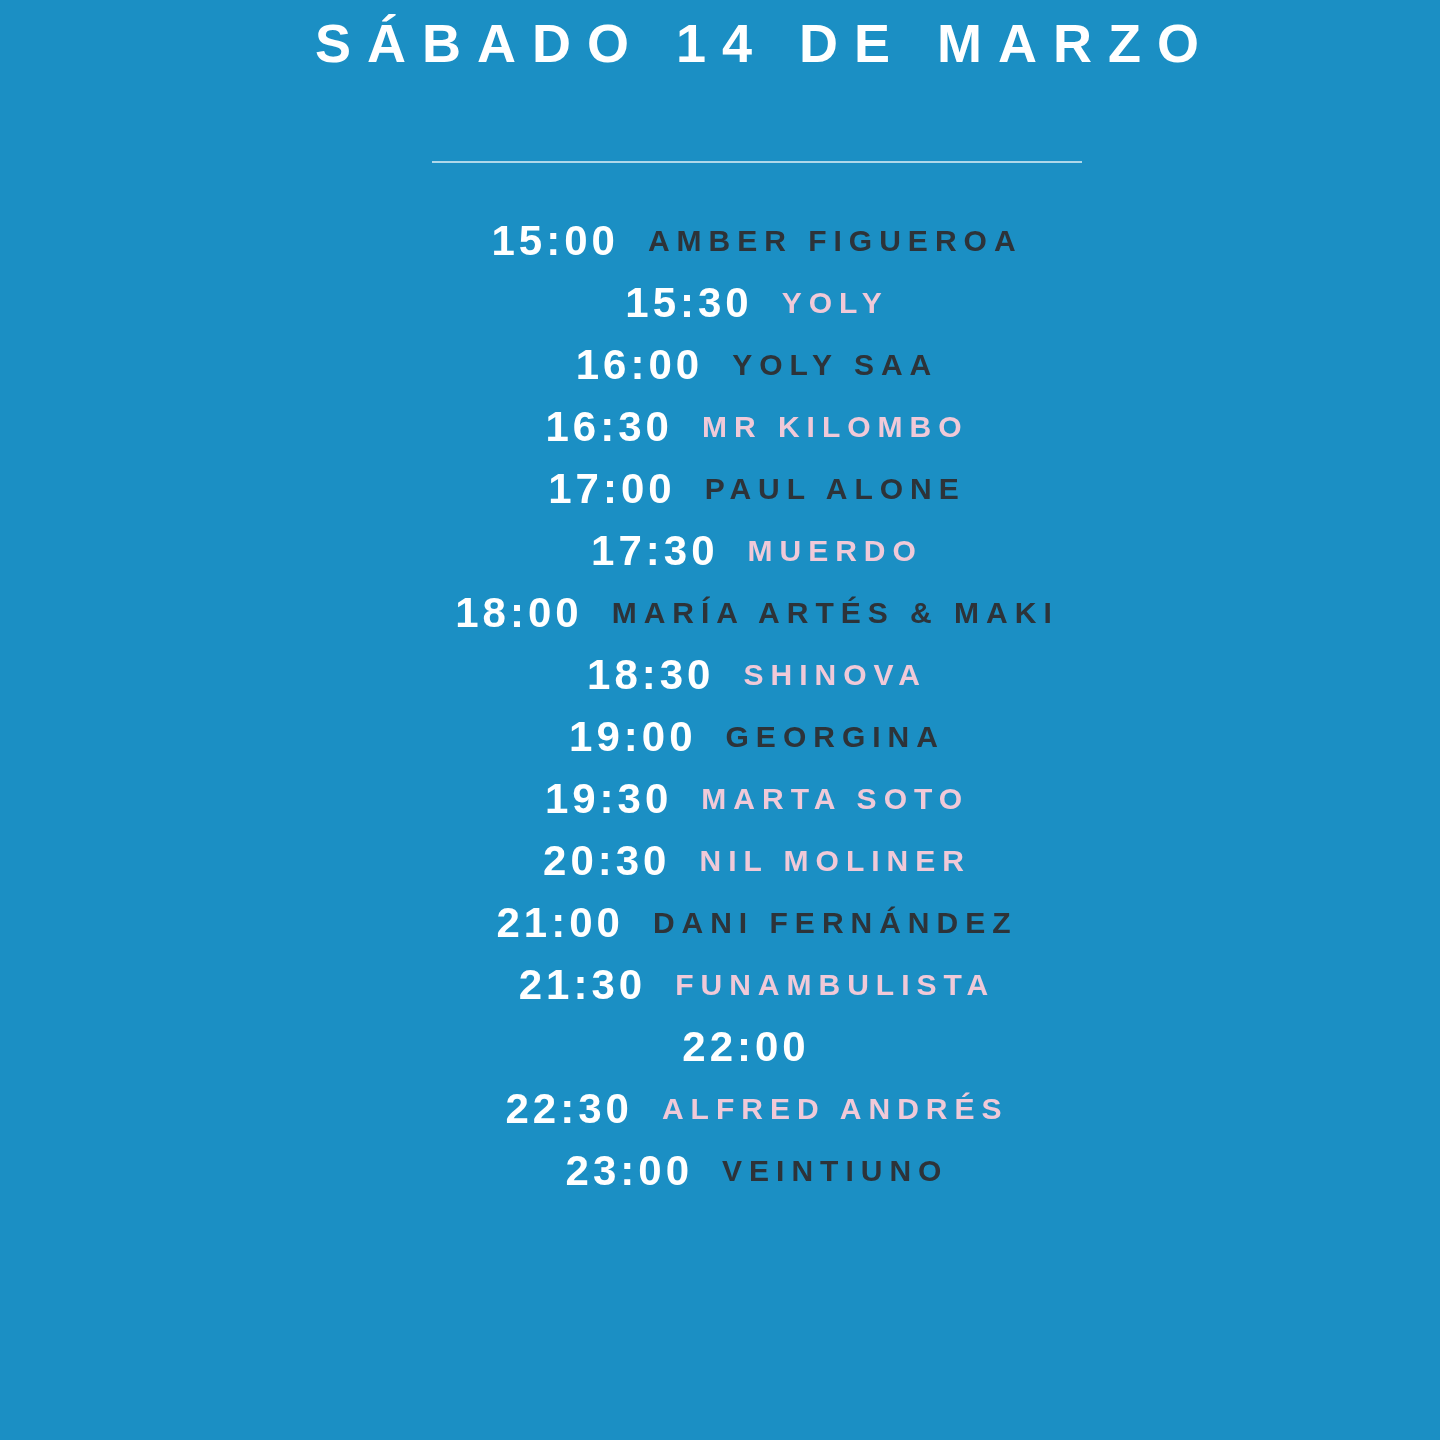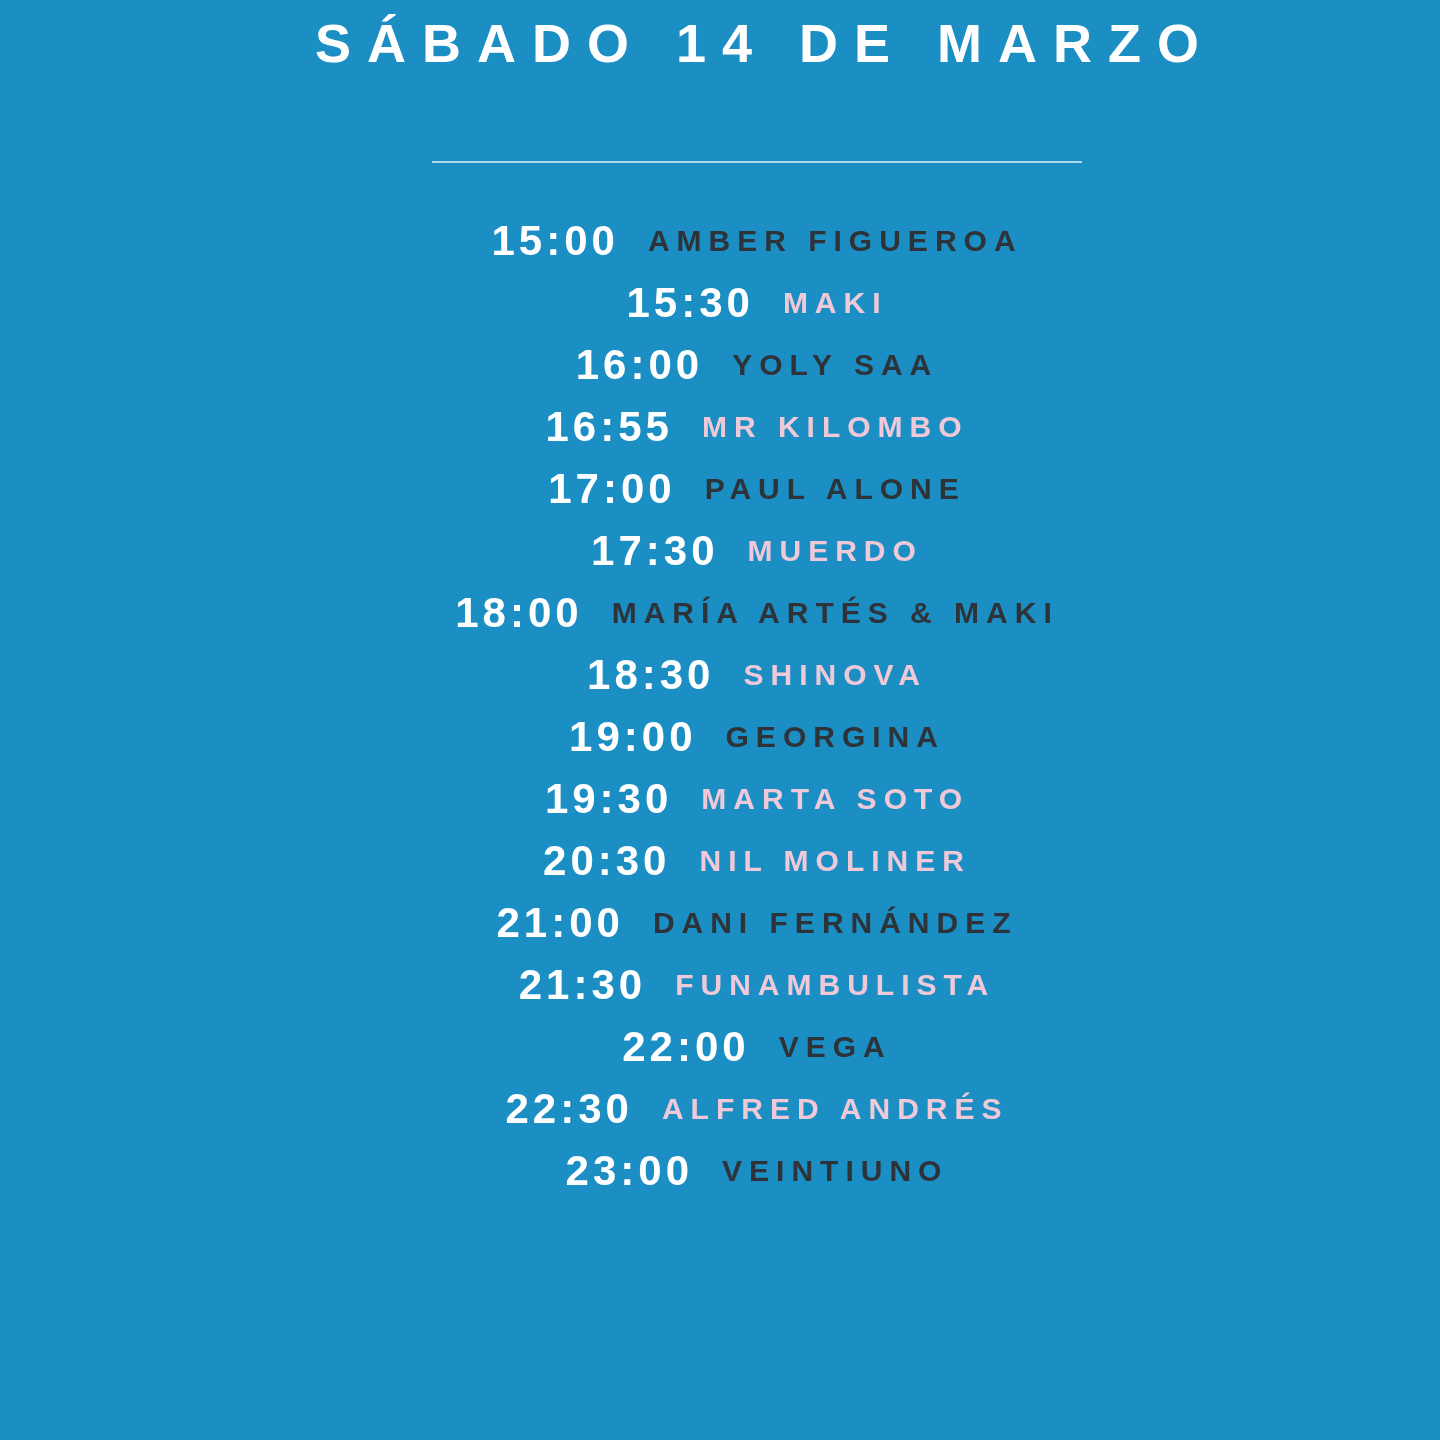--- a/index.html
+++ b/index.html
@@ -84,28 +84,28 @@
 
   <div class="divider"></div>
 
   <div class="lineup">
       <div class="lineup-row">
         <span class="row-time">15:00</span>
         <span class="row-artist artist-dark">AMBER FIGUEROA</span>
       </div>
       <div class="lineup-row">
         <span class="row-time">15:30</span>
-        <span class="row-artist artist-pink">MAKI</span>
+        <span class="row-artist artist-pink">YOLY</span>
       </div>
       <div class="lineup-row">
         <span class="row-time">16:00</span>
         <span class="row-artist artist-dark">YOLY SAA</span>
       </div>
       <div class="lineup-row">
-        <span class="row-time">16:55</span>
+        <span class="row-time">16:30</span>
         <span class="row-artist artist-pink">MR KILOMBO</span>
       </div>
       <div class="lineup-row">
         <span class="row-time">17:00</span>
         <span class="row-artist artist-dark">PAUL ALONE</span>
       </div>
       <div class="lineup-row">
         <span class="row-time">17:30</span>
         <span class="row-artist artist-pink">MUERDO</span>
       </div>
@@ -132,21 +132,20 @@
       <div class="lineup-row">
         <span class="row-time">21:00</span>
         <span class="row-artist artist-dark">DANI FERNÁNDEZ</span>
       </div>
       <div class="lineup-row">
         <span class="row-time">21:30</span>
         <span class="row-artist artist-pink">FUNAMBULISTA</span>
       </div>
       <div class="lineup-row">
         <span class="row-time">22:00</span>
-        <span class="row-artist artist-dark">VEGA</span>
       </div>
       <div class="lineup-row">
         <span class="row-time">22:30</span>
         <span class="row-artist artist-pink">ALFRED ANDRÉS</span>
       </div>
       <div class="lineup-row">
         <span class="row-time">23:00</span>
         <span class="row-artist artist-dark">VEINTIUNO</span>
       </div>
     </div>

